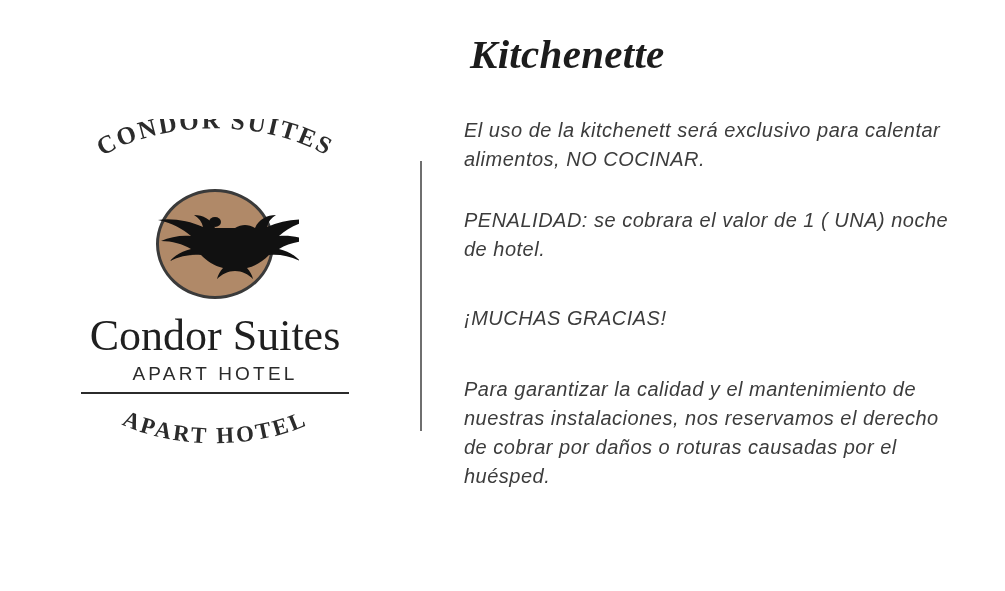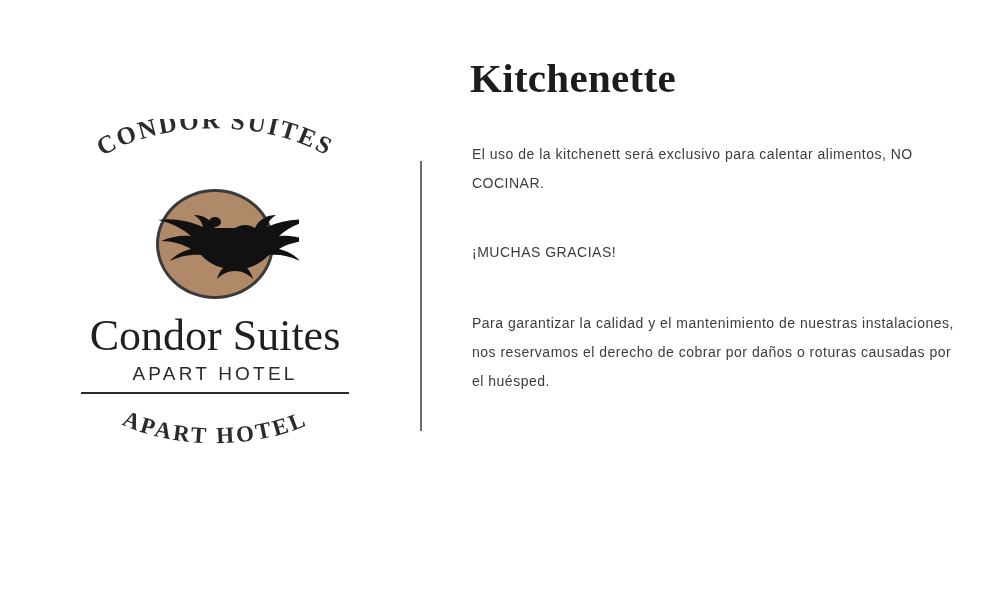--- a/index.html
+++ b/index.html
@@ -133,38 +133,39 @@
     background: #6f6f6f;
     align-self: center;
     height: 270px;
     margin: 0 34px 0 0;
     flex: 0 0 2px;
   }
 
   
   .text-pane {
     flex: 1 1 auto;
-    padding: 44px 40px 0 0;
+    padding: 20px 40px 0 0;
     display: flex;
     flex-direction: column;
+    font-style: italic;
   }
   .doc-title {
     font-family: "Liberation Serif", serif;
     font-size: 41px;
     color: #1c1c1c;
     margin: 10px 0 0 14px;
     letter-spacing: 0.3px;
   }
   .para {
     font-family: "Liberation Sans", sans-serif;
-    font-size: 14px;
+    font-size: 20px;
     line-height: 29px;
     color: #3c3c3c;
     letter-spacing: 0.5px;
-    margin: 0 0 0 16px;
+    margin: 0 0 0 8px;
     max-width: 500px;
   }
   .p1 { margin-top: 38px; }
   .p2 { margin-top: 32px; }
   .p3 { margin-top: 42px; max-width: 508px; }
   .p4 { margin-top: 40px; }
 </style>
 </head>
 <body>
 
@@ -231,17 +232,18 @@
       </div>
 
     </div>
   </div>
 
   <div class="divider"></div>
 
   <div class="text-pane">
     <h1 class="doc-title">Kitchenette</h1>
     <p class="para p1">El uso de la kitchenett será exclusivo para calentar alimentos, NO COCINAR.</p>
+    <p class="para p2">PENALIDAD: se cobrara el valor de 1 ( UNA) noche de hotel.</p>
     <p class="para p4">¡MUCHAS GRACIAS!</p>
     <p class="para p3">Para garantizar la calidad y el mantenimiento de nuestras instalaciones, nos reservamos el derecho de cobrar por daños o roturas causadas por el huésped.</p>
   </div>
 
 </div>
 
 </body></html>

